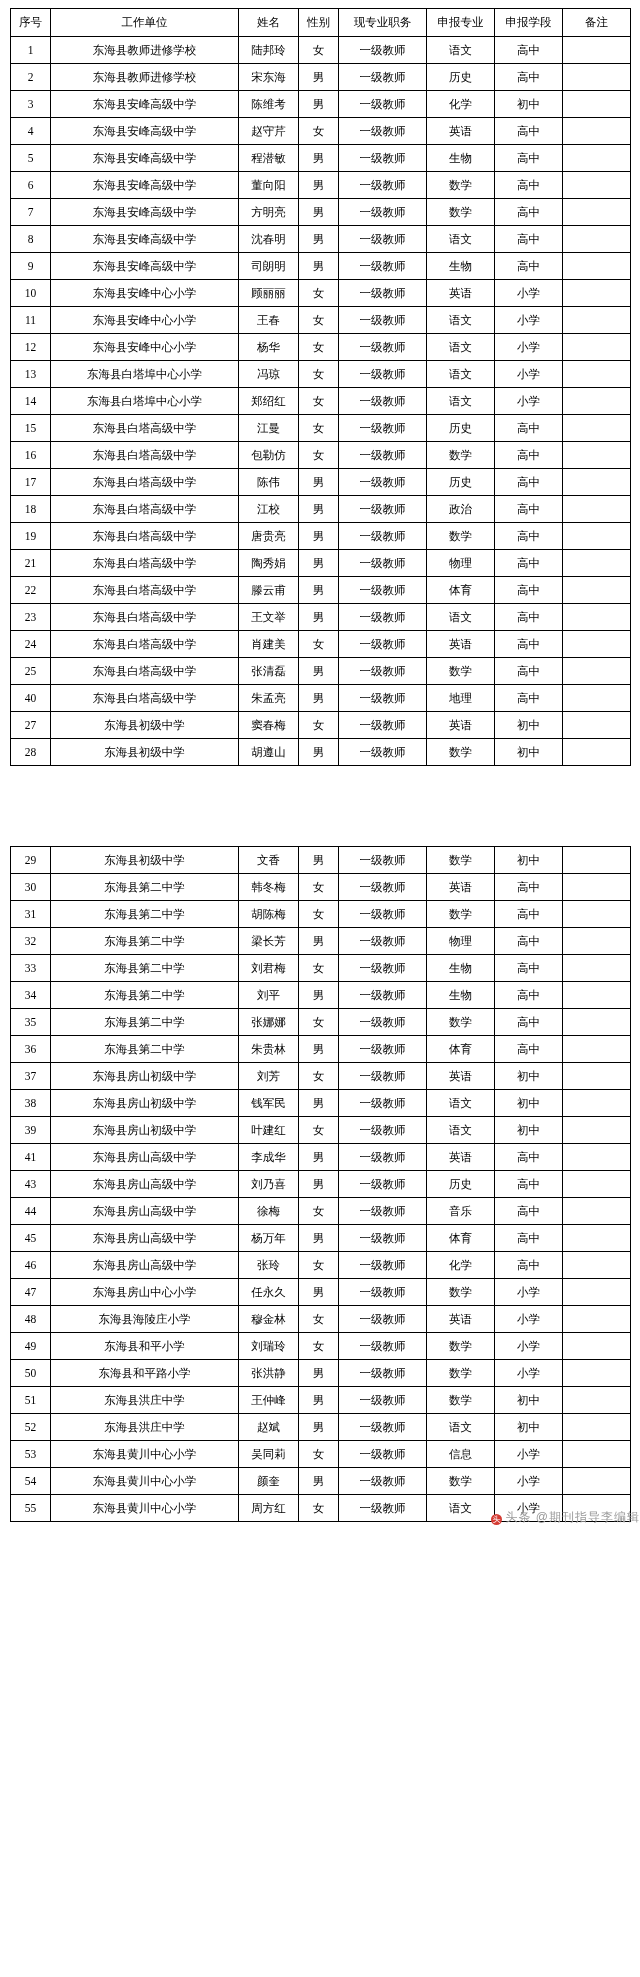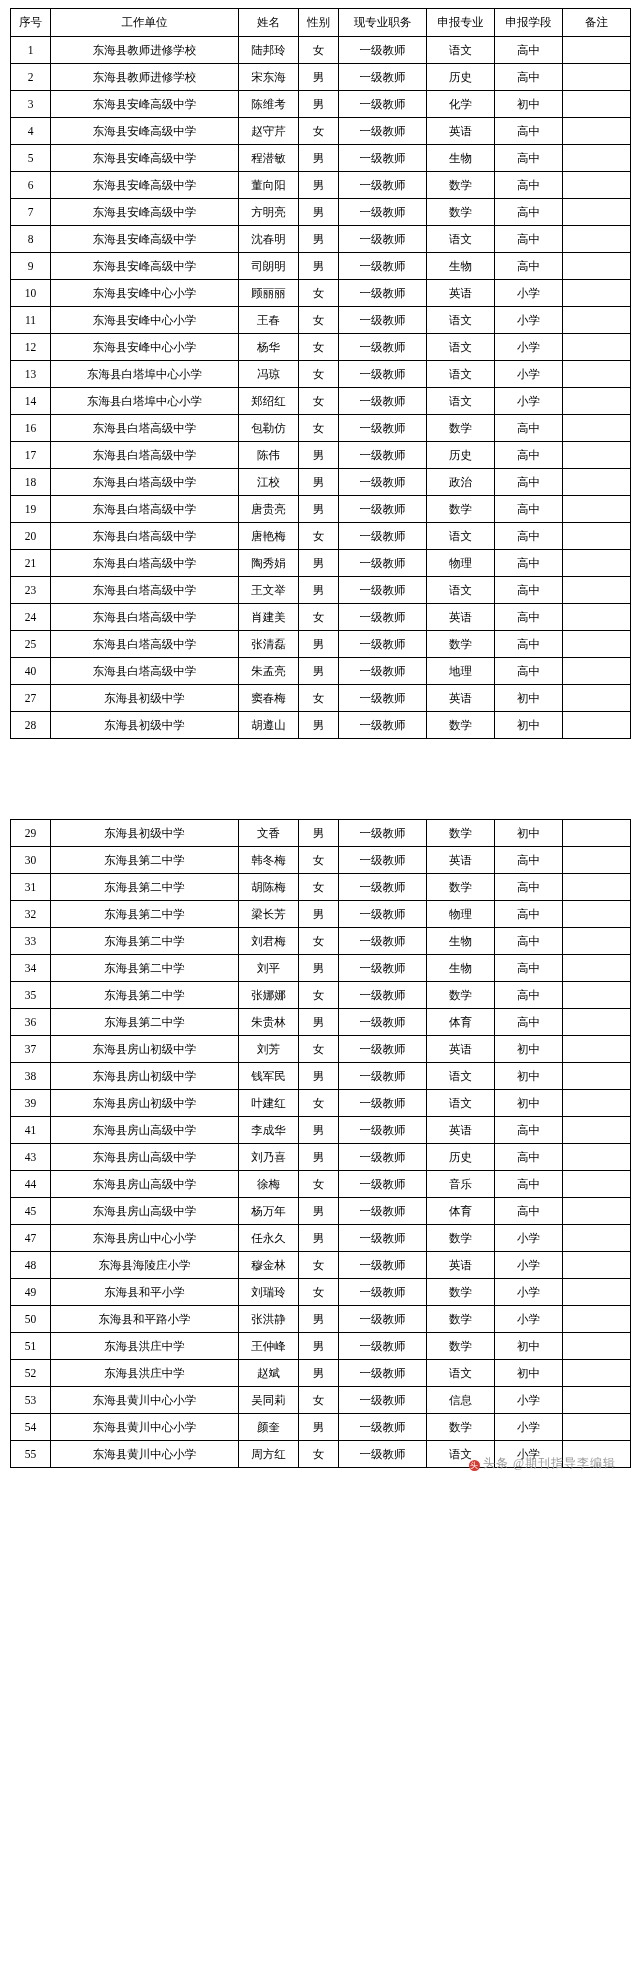--- a/index.html
+++ b/index.html
@@ -50,25 +50,25 @@
   col.c-stage { width: 68px; }
   col.c-note  { width: 68px; }
 
   .gap {
     height: 72px;
     width: 640px;
     background: #ffffff;
   }
   .watermark {
     position: absolute;
-    right: 24px;
+    right: 0;
     bottom: 4px;
     font-size: 12px;
     color: #9a9a9a;
-    font-family: Liberation Serif, serif;
+    font-family: Liberation Sans, sans-serif;
     letter-spacing: 1px;
     white-space: nowrap;
   }
   .wm-dot {
     display: inline-block;
     width: 11px;
     height: 11px;
     border-radius: 50%;
     background: #d43b33;
     color: #ffffff;
@@ -246,20 +246,30 @@
             <td>14</td>
             <td>东海县白塔埠中心小学</td>
             <td>郑绍红</td>
             <td>女</td>
             <td>一级教师</td>
             <td>语文</td>
             <td>小学</td>
             <td></td>
           </tr>
           <tr>
+            <td>15</td>
+            <td>东海县白塔高级中学</td>
+            <td>江曼</td>
+            <td>女</td>
+            <td>一级教师</td>
+            <td>历史</td>
+            <td>高中</td>
+            <td></td>
+          </tr>
+          <tr>
             <td>16</td>
             <td>东海县白塔高级中学</td>
             <td>包勒仿</td>
             <td>女</td>
             <td>一级教师</td>
             <td>数学</td>
             <td>高中</td>
             <td></td>
           </tr>
           <tr>
@@ -286,36 +296,36 @@
             <td>19</td>
             <td>东海县白塔高级中学</td>
             <td>唐贵亮</td>
             <td>男</td>
             <td>一级教师</td>
             <td>数学</td>
             <td>高中</td>
             <td></td>
           </tr>
           <tr>
-            <td>20</td>
-            <td>东海县白塔高级中学</td>
-            <td>唐艳梅</td>
-            <td>女</td>
-            <td>一级教师</td>
-            <td>语文</td>
-            <td>高中</td>
-            <td></td>
-          </tr>
-          <tr>
             <td>21</td>
             <td>东海县白塔高级中学</td>
             <td>陶秀娟</td>
             <td>男</td>
             <td>一级教师</td>
             <td>物理</td>
+            <td>高中</td>
+            <td></td>
+          </tr>
+          <tr>
+            <td>22</td>
+            <td>东海县白塔高级中学</td>
+            <td>滕云甫</td>
+            <td>男</td>
+            <td>一级教师</td>
+            <td>体育</td>
             <td>高中</td>
             <td></td>
           </tr>
           <tr>
             <td>23</td>
             <td>东海县白塔高级中学</td>
             <td>王文举</td>
             <td>男</td>
             <td>一级教师</td>
             <td>语文</td>
@@ -535,20 +545,30 @@
             <td>45</td>
             <td>东海县房山高级中学</td>
             <td>杨万年</td>
             <td>男</td>
             <td>一级教师</td>
             <td>体育</td>
             <td>高中</td>
             <td></td>
           </tr>
           <tr>
+            <td>46</td>
+            <td>东海县房山高级中学</td>
+            <td>张玲</td>
+            <td>女</td>
+            <td>一级教师</td>
+            <td>化学</td>
+            <td>高中</td>
+            <td></td>
+          </tr>
+          <tr>
             <td>47</td>
             <td>东海县房山中心小学</td>
             <td>任永久</td>
             <td>男</td>
             <td>一级教师</td>
             <td>数学</td>
             <td>小学</td>
             <td></td>
           </tr>
           <tr>

